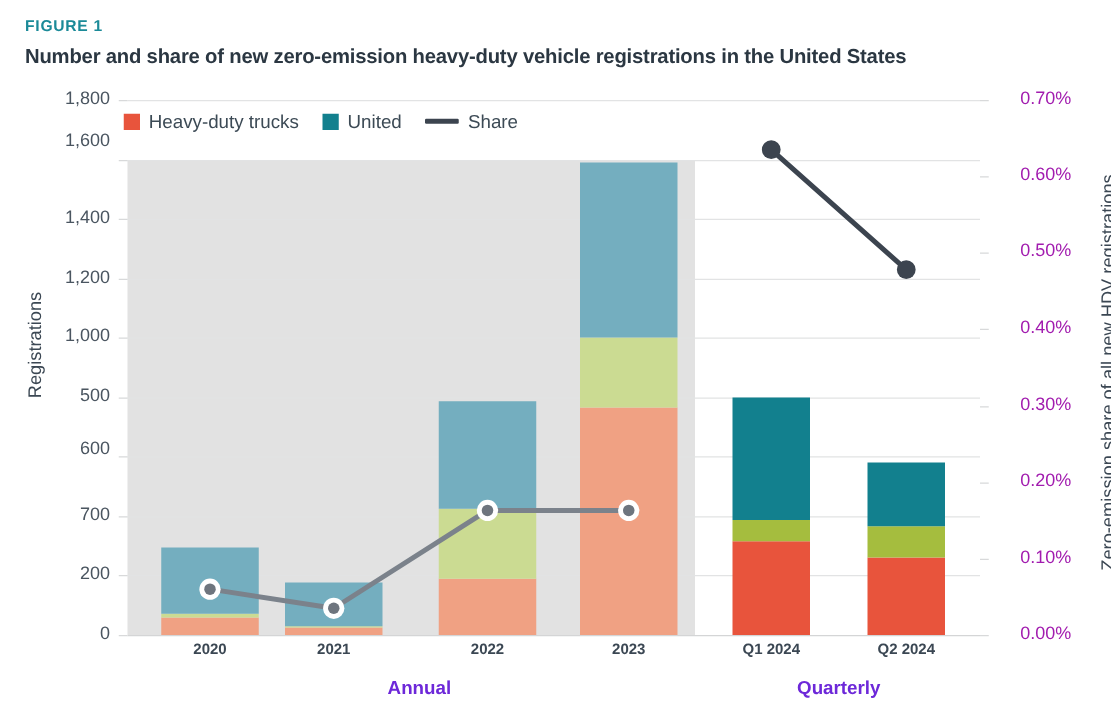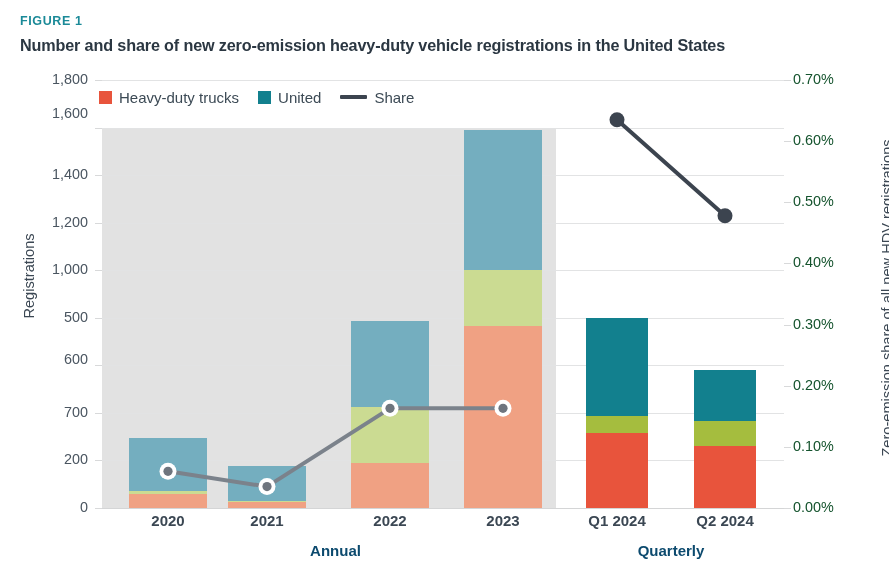--- a/index.html
+++ b/index.html
@@ -85,23 +85,23 @@
     position: absolute;
     width: 58px;
     text-align: right;
     font-size: 14.4px;
     color: #4a5560;
     transform: translateY(-9px);
   }
   .ytick-right {
     position: absolute;
     width: 64px;
-    text-align: left;
+    text-align: right;
     font-size: 14.4px;
-    color: #14532d;
+    color: #a21caf;
     transform: translateY(-9px);
   }
 
   .gridline {
     position: absolute;
     left: 102px;
     width: 682px;
     height: 1px;
     background: #e2e3e4;
   }
@@ -128,32 +128,32 @@
   }
 
   
   .bar-seg {
     position: absolute;
   }
 
   
   .xtick {
     position: absolute;
-    font-size: 15px;
+    font-size: 12px;
     font-weight: bold;
     color: #3b4753;
     text-align: center;
     transform: translateX(-50%);
     white-space: nowrap;
   }
   .group-label {
     position: absolute;
     font-size: 15px;
     font-weight: bold;
-    color: #0c4a6e;
+    color: #6d28d9;
     text-align: center;
     transform: translateX(-50%);
     white-space: nowrap;
   }
 
   
   #ylabel-left {
     position: absolute;
     left: -56px;
     top: 268px;

